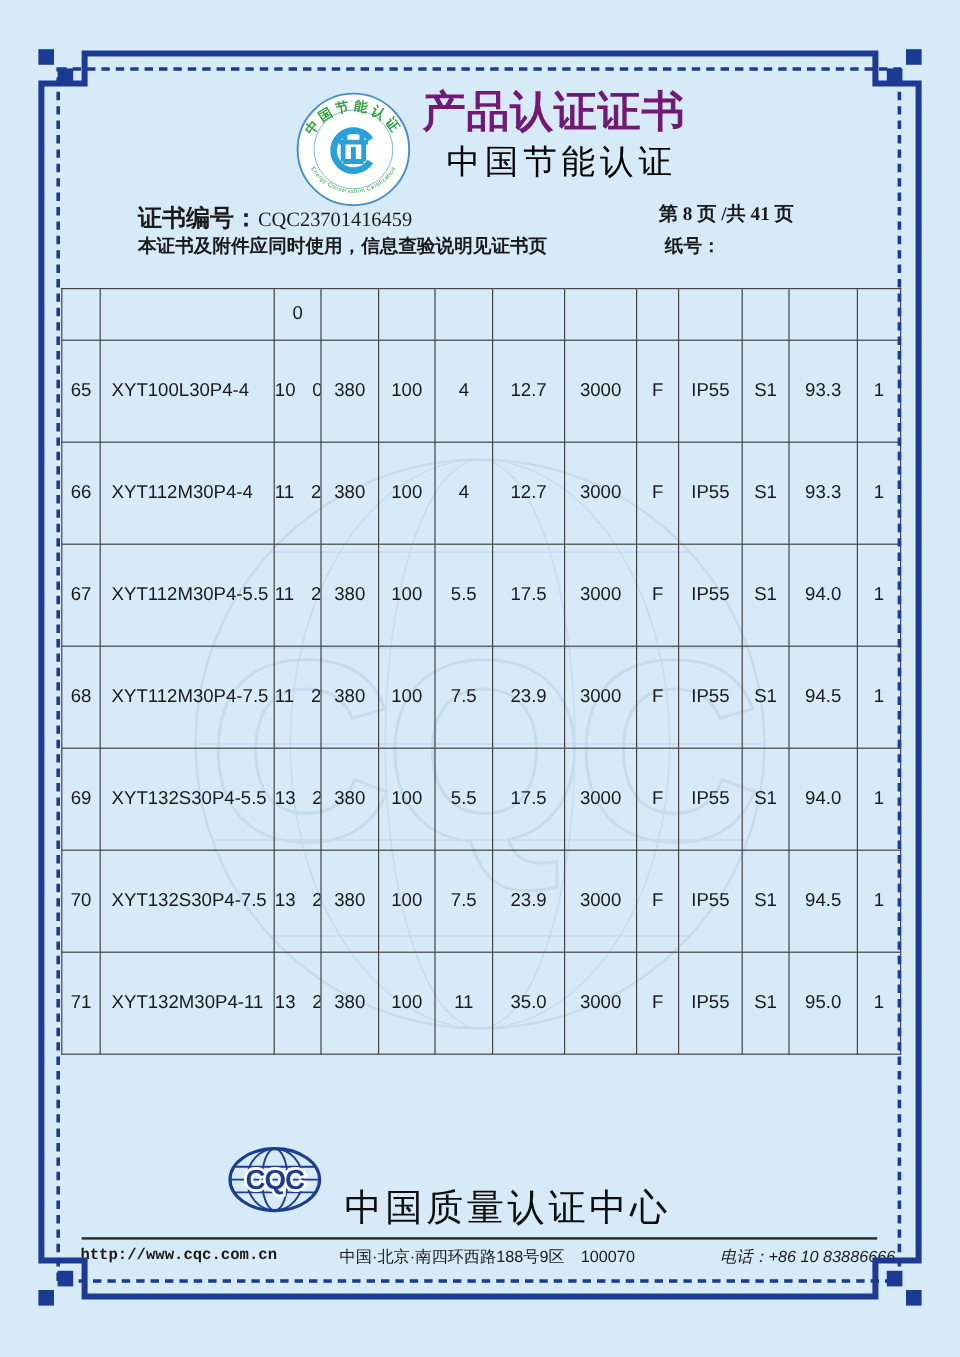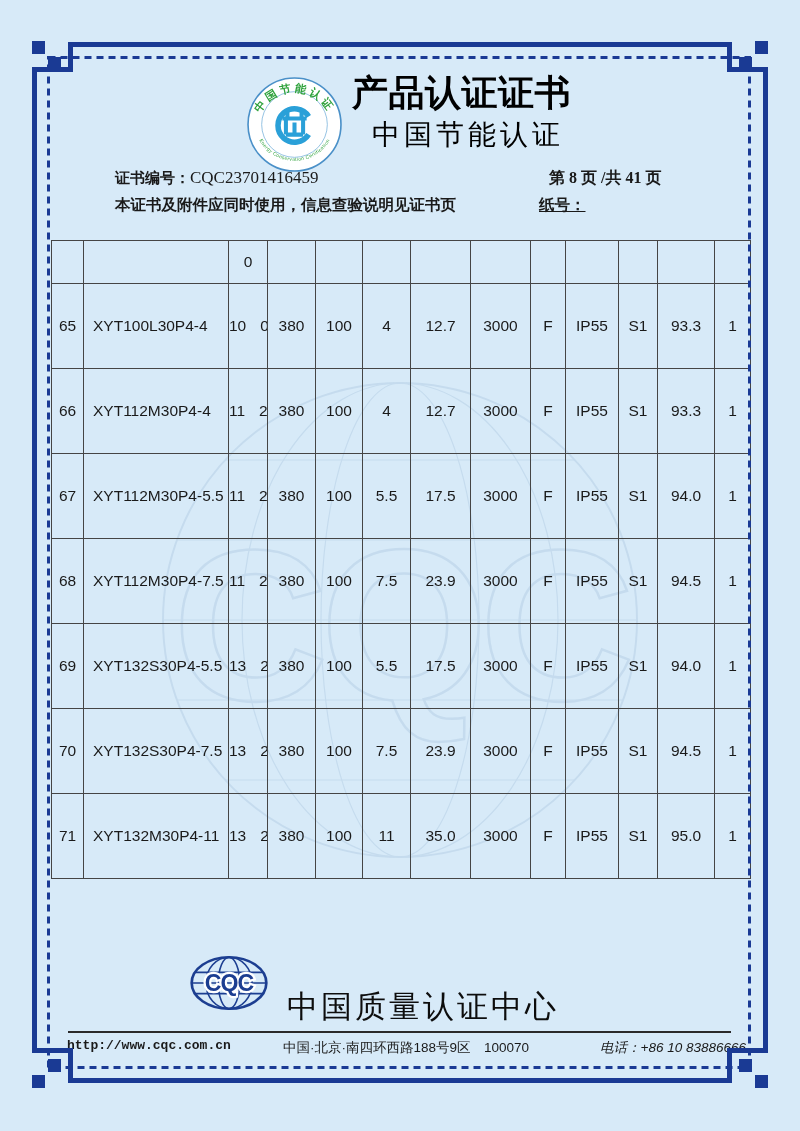--- a/index.html
+++ b/index.html
@@ -7,30 +7,30 @@
     position:relative;width:800px;height:1131px;
     background:#d7eaf8;overflow:hidden;
     font-family:"Liberation Sans",sans-serif;color:#1a1a1a;
   }
   svg.frame{position:absolute;left:0;top:0;z-index:5;pointer-events:none;}
   svg.watermark{position:absolute;left:0;top:0;z-index:0;pointer-events:none;}
 
   
   .energy-logo{position:absolute;left:246px;top:76px;width:97px;height:97px;z-index:2;}
   .title{position:absolute;left:352px;top:75px;font-size:36px;line-height:1;font-weight:bold;
-         color:#000000;letter-spacing:0.5px;z-index:2;}
+         color:#701a75;letter-spacing:0.5px;z-index:2;}
   .subtitle{position:absolute;left:372px;top:121px;font-size:28px;line-height:1;color:#000;
             letter-spacing:4px;z-index:2;}
   .certline{position:absolute;left:115px;top:168px;font-family:"Liberation Serif",serif;z-index:2;}
-  .certline .lbl{font-size:15px;font-weight:600;}
+  .certline .lbl{font-size:20px;font-weight:600;}
   .certline .num{font-size:17px;}
   .pageinfo{position:absolute;left:549px;top:168px;font-size:16px;
             font-family:"Liberation Serif",serif;font-weight:600;z-index:2;}
   .note{position:absolute;left:115px;top:195px;font-size:15.5px;font-weight:bold;z-index:2;}
-  .paperno{position:absolute;left:539px;top:195px;font-size:15.5px;font-weight:bold;z-index:2;text-decoration:underline;}
+  .paperno{position:absolute;left:554px;top:195px;font-size:15.5px;font-weight:bold;z-index:2;}
 
   
   table.spec{position:absolute;left:51px;top:240px;width:699px;z-index:1;
              border-collapse:collapse;table-layout:fixed;background:transparent;}
   table.spec td{border:1.4px solid #454545;font-size:15.5px;text-align:center;
                 vertical-align:middle;padding:0;overflow:hidden;}
   table.spec tr{height:85px;}
   table.spec tr.partial{height:43px;}
   table.spec td.model{text-align:left;padding-left:9px;}
   .frame-wrap{display:flex;flex-direction:row;align-items:center;gap:14px;line-height:1;}

